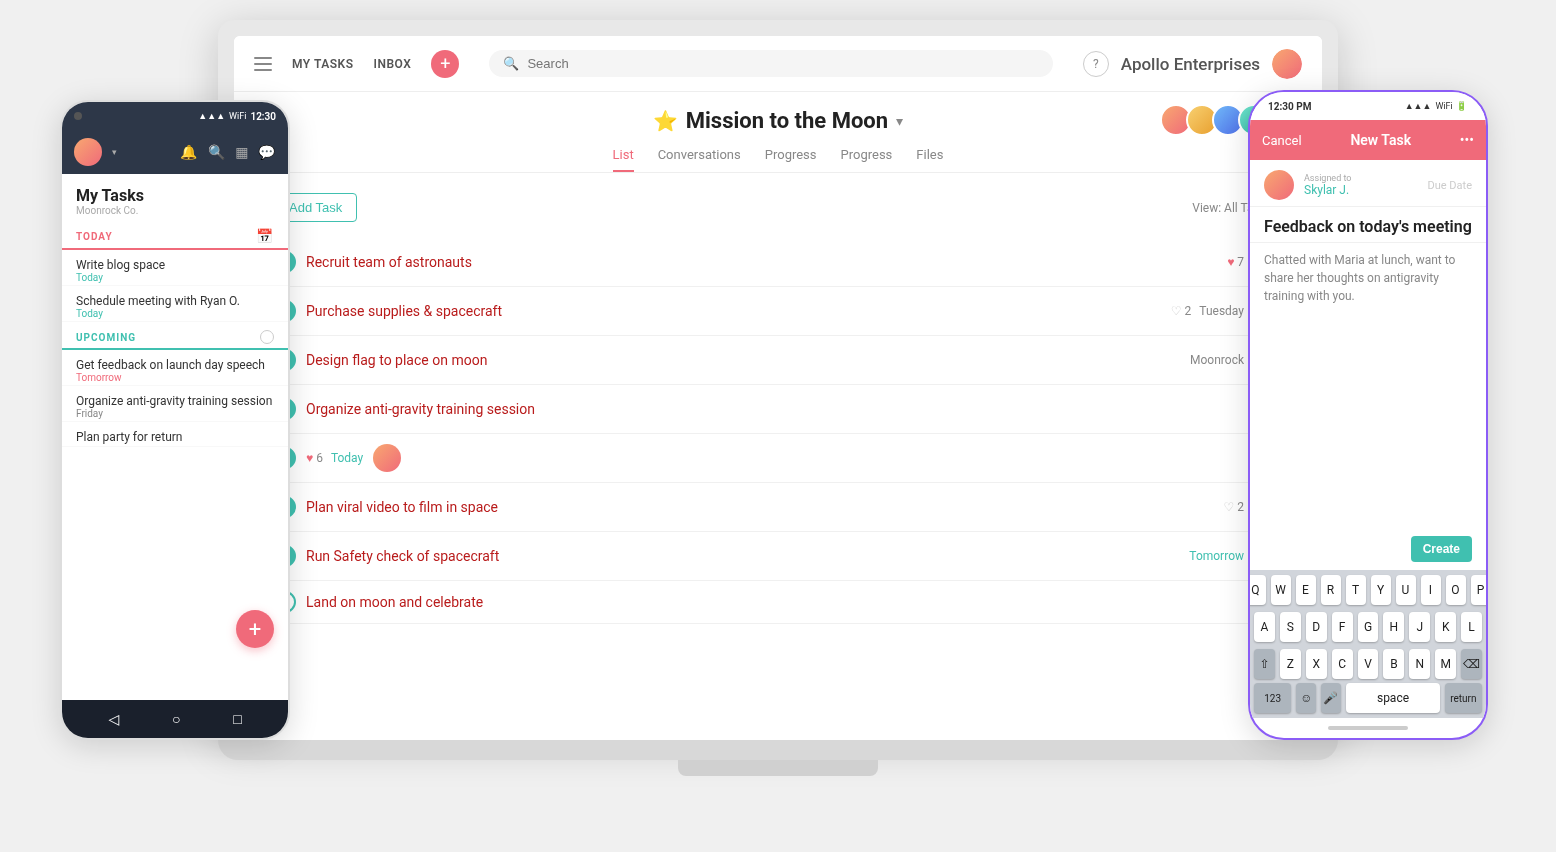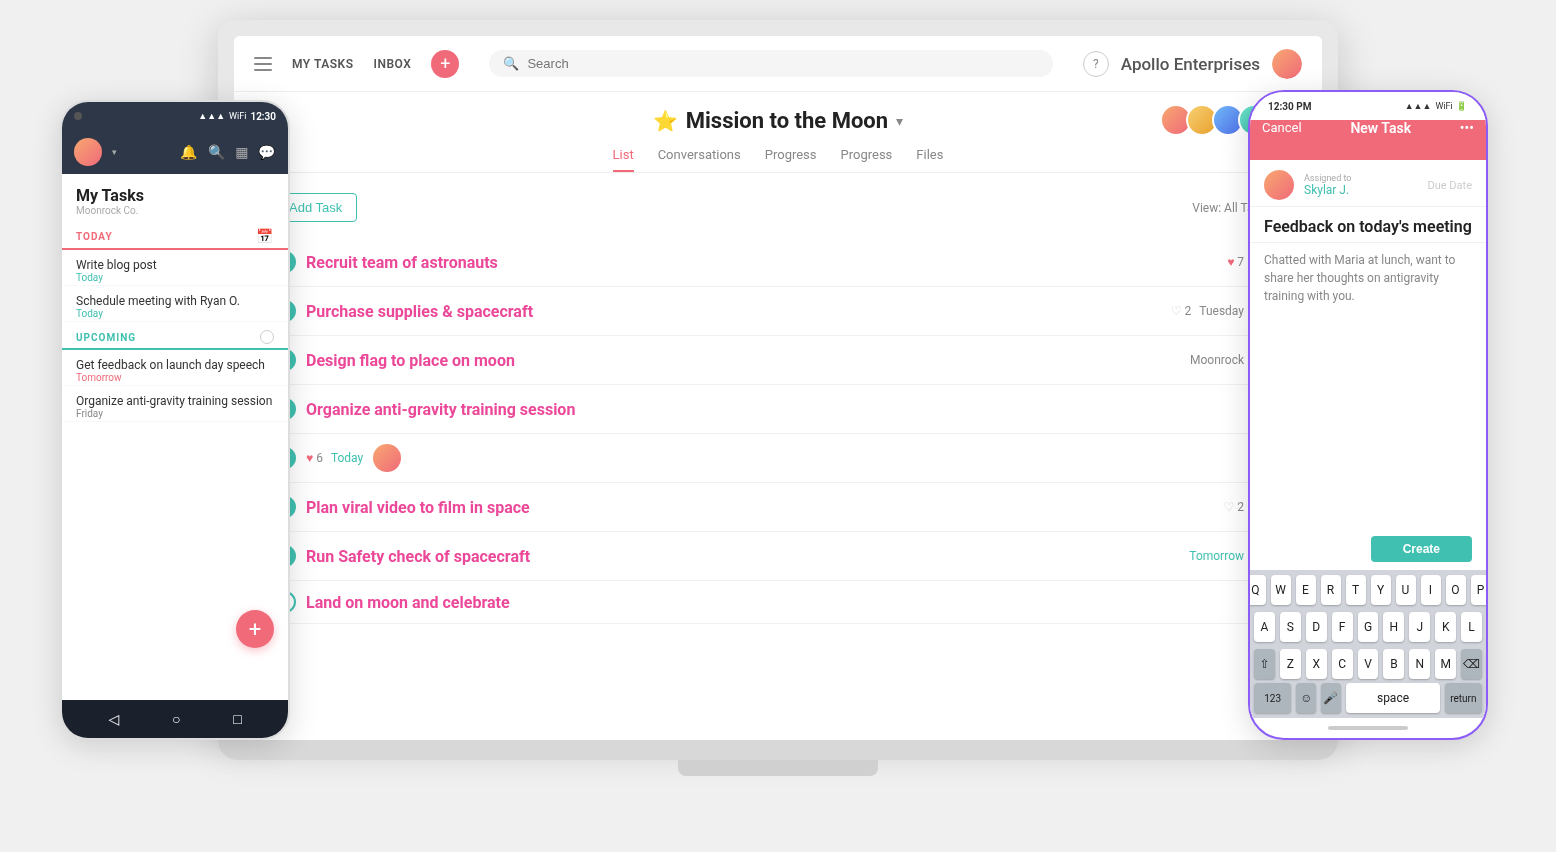--- a/index.html
+++ b/index.html
@@ -299,23 +299,22 @@
     .task-check.completed::after {
       content: '✓';
       color: #fff;
       font-size: 12px;
     }
     .task-check.incomplete {
       background: transparent;
     }
     .task-name {
       flex: 1;
-      font-size: 16px;
-      color: #ec4899;
-      font-weight: bold;
+      font-size: 14px;
+      color: #b91c1c;
     }
     .task-meta {
       display: flex;
       align-items: center;
       gap: 8px;
       font-size: 12px;
     }
     .task-likes {
       display: flex;
       align-items: center;
@@ -550,20 +549,21 @@
     .ios-statusbar-icons {
       display: flex;
       gap: 4px;
       font-size: 9px;
       color: #333;
     }
     .ios-topbar {
       background: #f06a7a;
       height: 40px;
       display: flex;
+      align-items: center;
       justify-content: space-between;
       padding: 0 12px;
       flex-shrink: 0;
     }
     .ios-cancel-btn {
       font-size: 13px;
       color: #fff;
       cursor: pointer;
     }
     .ios-new-task-label {
@@ -629,21 +629,21 @@
     .ios-create-btn-row {
       padding: 0 14px 8px;
       display: flex;
       justify-content: flex-end;
     }
     .ios-create-btn {
       background: #40c0b0;
       color: #fff;
       border: none;
       border-radius: 4px;
-      padding: 6px 32px;
+      padding: 6px 12px;
       font-size: 12px;
       font-weight: 600;
       cursor: pointer;
     }
     .ios-keyboard {
       background: #d1d5db;
       flex-shrink: 0;
     }
     .ios-keyboard-row {
       display: flex;
@@ -859,39 +859,43 @@
       <div class="android-title-row">
         <div class="android-my-tasks">My Tasks</div>
         <div class="android-subtitle">Moonrock Co.</div>
       </div>
 
       <div class="android-section-header">
         <span class="android-section-label">TODAY</span>
         <span class="android-section-icon">📅</span>
       </div>
       <div class="android-task-item">
-        <div class="android-task-name">Write blog post</div>
+        <div class="android-task-name">Write blog space</div>
         <div class="android-task-date today">Today</div>
       </div>
       <div class="android-task-item">
         <div class="android-task-name">Schedule meeting with Ryan O.</div>
         <div class="android-task-date today">Today</div>
       </div>
 
       <div class="android-upcoming-header">
         <span class="android-upcoming-label">UPCOMING</span>
         <div class="android-upcoming-icon"></div>
       </div>
       <div class="android-task-item">
         <div class="android-task-name">Get feedback on launch day speech</div>
         <div class="android-task-date tomorrow">Tomorrow</div>
       </div>
       <div class="android-task-item">
         <div class="android-task-name">Organize anti-gravity training session</div>
         <div class="android-task-date friday">Friday</div>
+      </div>
+      <div class="android-task-item">
+        <div class="android-task-name">Plan party for return</div>
+        <div class="android-task-date"></div>
       </div>
     </div>
 
     <div style="position:relative;">
       <div class="android-fab">+</div>
     </div>
 
     <div class="android-bottombar">
       <span class="android-nav-btn">◁</span>
       <span class="android-nav-btn">○</span>

